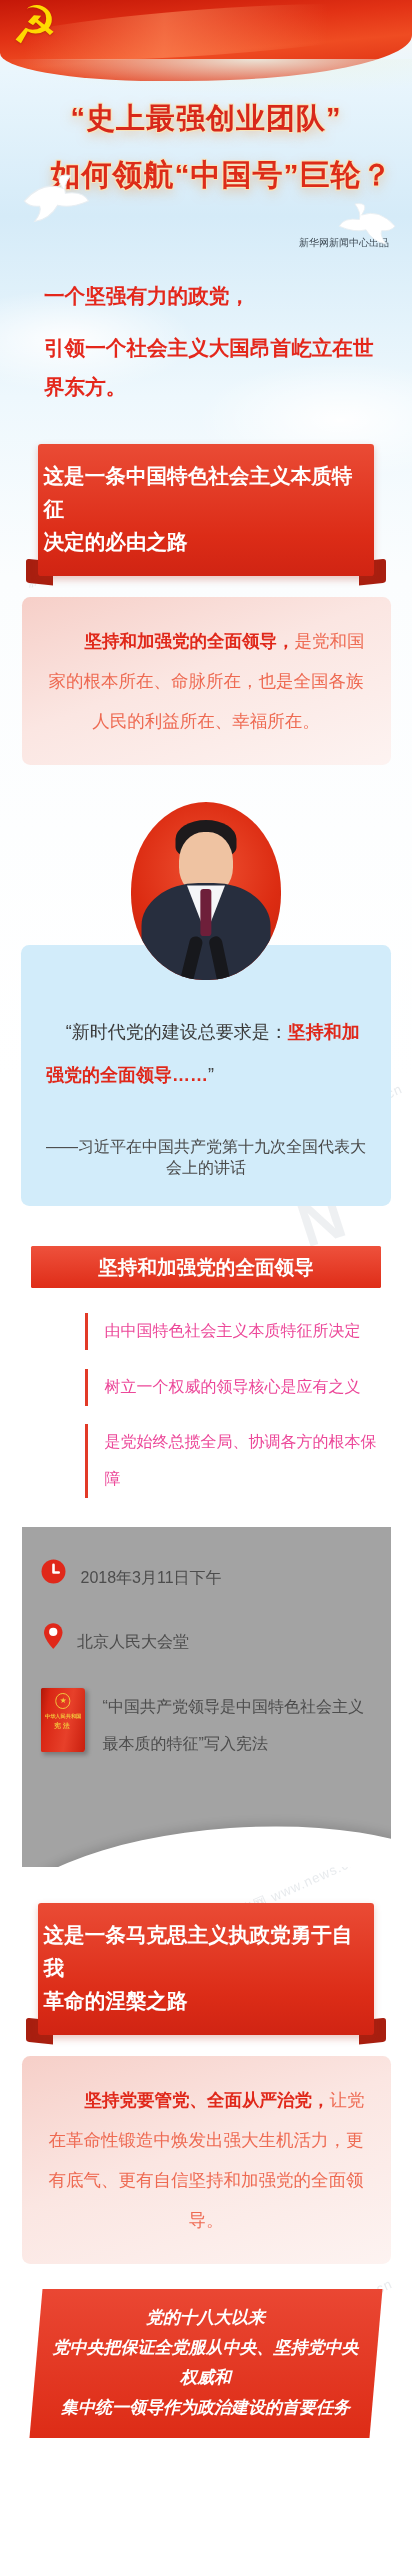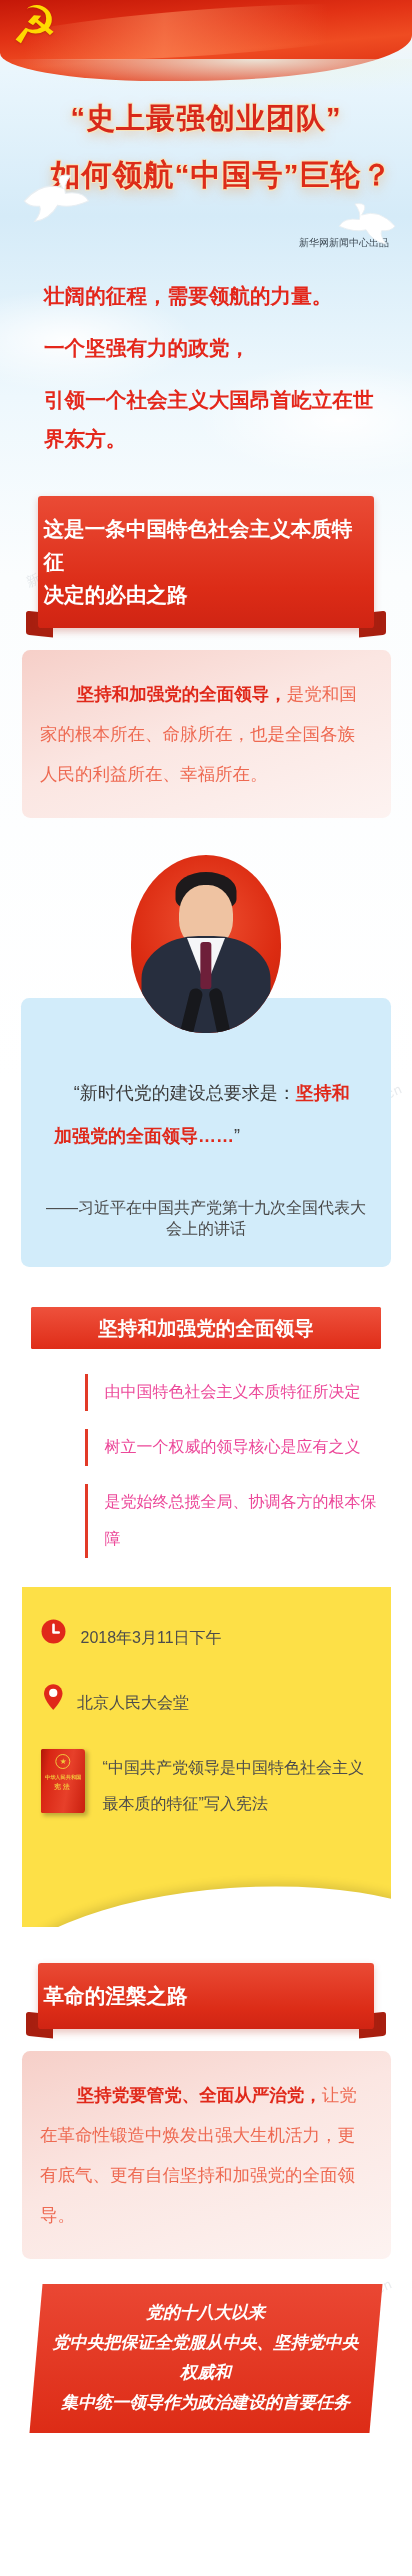--- a/index.html
+++ b/index.html
@@ -42,54 +42,54 @@
   
   .ribbon{position:relative;width:325px;margin:8px auto;background:linear-gradient(180deg,#ea4b35 0%,#dc2c17 70%,#d02413 100%);
     border-radius:3.1px;padding:15.5px 5.2px 17.5px;color:#fff;font-weight:bold;
     font-size:20.6px;line-height:33px;box-shadow:0 3.1px 7.2px rgba(180,40,20,.25);}
   .ribbon:before,.ribbon:after{content:"";position:absolute;bottom:-8.2px;width:27px;height:24px;background:#a81f10;z-index:-1;}
   .ribbon:before{left:-12.4px;border-radius:3.1px 0 0 3.1px;transform:skewY(6deg);}
   .ribbon:after{right:-12.4px;border-radius:0 3.1px 3.1px 0;transform:skewY(-6deg);}
 
   
   .lead-card{width:332px;margin:21.6px auto 0;background:linear-gradient(160deg,#f6cfc8 0%,#fbe6e2 45%,#fdf3f1 100%);
-    border-radius:8.2px;padding:24px 18.5px;}
+    border-radius:8.2px;padding:24px 18.5px;text-align:center;}
   .lead-text{font-size:17.5px;line-height:40px;color:#ee6a52;text-indent:2.1em;margin:0;}
   .seg-strong{color:#e0281a;font-weight:bold;}
 
   
   .photo{position:relative;width:150px;height:178px;margin:37px auto -35px;border-radius:50% 50% 48% 48%;
     overflow:hidden;z-index:5;background:radial-gradient(circle at 50% 38%,#ef5132 0%,#dc2c12 55%,#c21f08 100%);}
   .photo .hair{position:absolute;left:50%;top:17.5px;transform:translateX(-50%);width:61px;height:38px;background:#1d1a1c;border-radius:52% 52% 30% 30%;}
   .photo .face{position:absolute;left:50%;top:30px;transform:translateX(-50%);width:54px;height:63px;background:#efc3a2;border-radius:46% 46% 44% 44%;}
   .photo .suit{position:absolute;left:50%;top:81px;transform:translateX(-50%);width:129px;height:98px;background:#272e3e;border-radius:44% 44% 0 0;}
   .photo .shirt{position:absolute;left:50%;top:83px;transform:translateX(-50%);width:38px;height:49px;background:#f5f6f8;clip-path:polygon(0 0,100% 0,50% 100%);}
   .photo .tie{position:absolute;left:50%;top:87px;transform:translateX(-50%);width:11.3px;height:47px;background:#6e1f3a;border-radius:3.1px;}
   .photo .mic1,.photo .mic2{position:absolute;bottom:-4.1px;width:13.4px;height:49px;background:#17181c;border-radius:6.2px;}
   .photo .mic1{left:54px;transform:rotate(14deg);}
   .photo .mic2{left:82px;transform:rotate(-12deg);}
 
   
   .quote-card{width:328px;margin:0 auto;background:#d2ecfa;border-radius:8.2px;padding:62px 20.6px 27px;}
-  .quote-text{font-size:18px;line-height:43px;color:#3c3c3c;text-indent:1.1em;margin:12px;}
+  .quote-text{font-size:18px;line-height:43px;color:#3c3c3c;text-indent:1.1em;margin:4px;}
   .seg-hl{color:#e0281a;font-weight:bold;}
   .quote-attr{margin-top:40px;text-align:center;font-size:16px;color:#4a4a4a;}
 
   
   .subbar{width:350px;margin:40px auto 0;background:linear-gradient(180deg,#ee513c,#df2d18);
     color:#fff;font-size:19.6px;font-weight:bold;text-align:center;line-height:42px;height:42px;border-radius:1.5px;}
 
   
   .points{margin:25px 0 0 85px;width:304px;}
   .point{border-left:3.6px solid #e23a27;padding-left:16.5px;font-size:16px;color:#ec4899;
     line-height:2.3;margin-bottom:18.5px;}
   .point:last-child{margin-bottom:0;}
 
   
-  .event-card{position:relative;width:369px;margin:29px auto 0;background:#fde047;overflow:hidden;padding:32px 19.6px 77px;box-sizing:border-box;}
+  .event-card{position:relative;width:369px;margin:29px auto 0;background:#a3a3a3;overflow:hidden;padding:32px 19.6px 77px;box-sizing:border-box;}
   .event-row{display:flex;align-items:flex-start;margin-bottom:27px;}
   .event-row .icon{flex:0 0 auto;margin-right:14.4px;}
   .event-row .etext{font-size:16px;color:#4c4c4c;line-height:2.3;margin-top:1px;}
   .clock-ic{width:25px;height:25px;}
   .pin-ic{width:18.5px;height:26px;margin-left:3.1px;}
   .doc-ic{width:20.6px;height:26px;margin-left:2.1px;}
   .book{flex:0 0 auto;width:44px;height:64px;margin-right:17.5px;position:relative;
     background:linear-gradient(100deg,#b01708 0%,#d92714 18%,#e7402a 60%,#c91f0e 100%);
     border-radius:1.5px 3.1px 3.1px 1.5px;box-shadow:2.1px 2.6px 4.1px rgba(0,0,0,.25);}
   .book .bemblem{position:absolute;top:5.2px;left:50%;transform:translateX(-50%);width:13.4px;height:13.4px;border:1px solid #f3c83c;border-radius:50%;
@@ -134,21 +134,20 @@
     <path d="M20 60 Q55 20 95 35 Q75 5 110 10 Q95 30 100 45 Q135 40 145 60 Q110 75 85 68 Q70 95 40 100 Q55 80 50 70 Q30 72 20 60 Z" fill="#ffffff" stroke="#e8eef2" stroke-width="2" transform="scale(-1,1) translate(-150,0)"></path>
   </svg>
 
   <div class="titleblock">
     <div class="title-l1">“史上最强创业团队”</div>
     <div class="title-l2">如何领航“中国号”巨轮？</div>
   </div>
   <div class="publisher">新华网新闻中心出品</div>
 
   <div class="intro">
-      <p>壮阔的征程，需要领航的力量。</p>
       <p>一个坚强有力的政党，</p>
       <p>引领一个社会主义大国昂首屹立在世界东方。</p>
     </div>
 
   <div class="ribbon" style="margin-top:37px;">
     <div>这是一条中国特色社会主义本质特征</div>
     <div>决定的必由之路</div>
   </div>
 
   <div class="lead-card">
@@ -202,20 +201,21 @@
         <span class="bemblem">★</span>
         <span class="bt1">中华人民共和国</span>
         <span class="bt2">宪法</span>
       </span>
       <span class="etext"><span>“</span><span>中国共产党领导是中国特色社会主义最本质的特征</span><span>”写入宪法</span></span>
     </div>
     <div class="curl"></div>
   </div>
 
   <div class="ribbon" style="margin-top:36px;">
+    <div>这是一条马克思主义执政党勇于自我</div>
     <div>革命的涅槃之路</div>
   </div>
 
   <div class="lead-card">
     <p class="lead-text"><span class="seg-strong">坚持党要管党、全面从严治党，</span><span>让党在革命性锻造中焕发出强大生机活力，更有底气、更有自信坚持和加强党的全面领导。</span></p>
   </div>
 
   <div class="redbanner">
     <div class="inner">
         <div>党的十八大以来</div>

